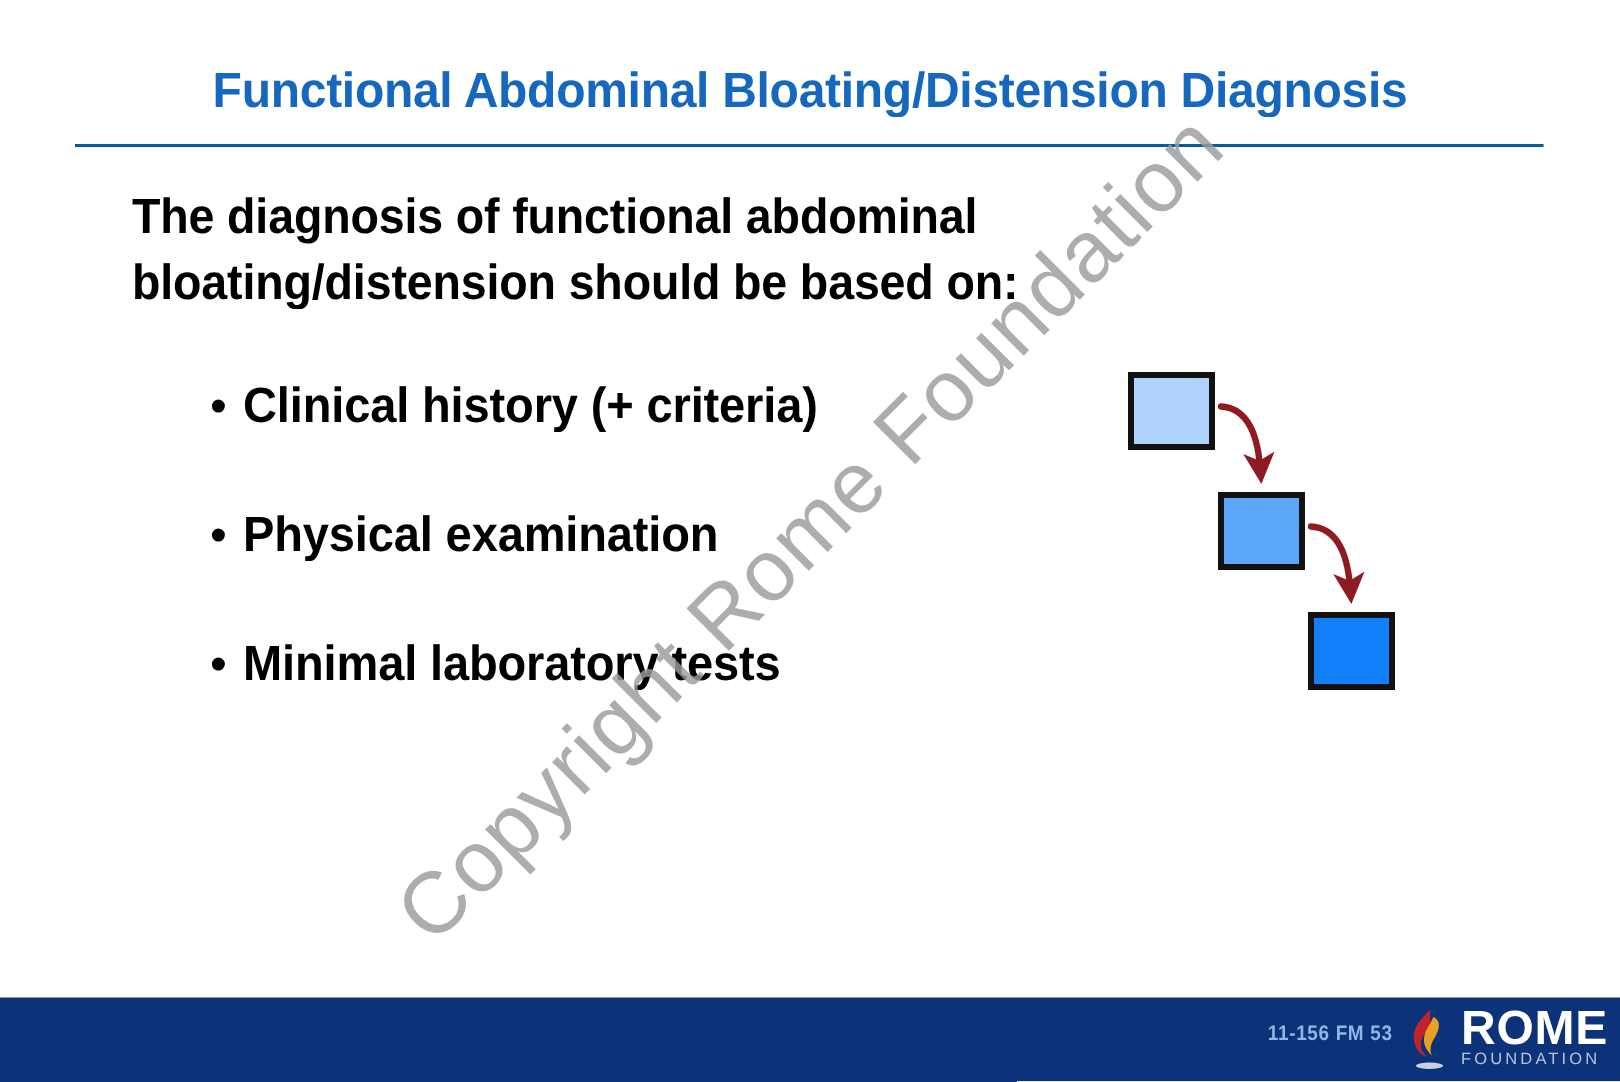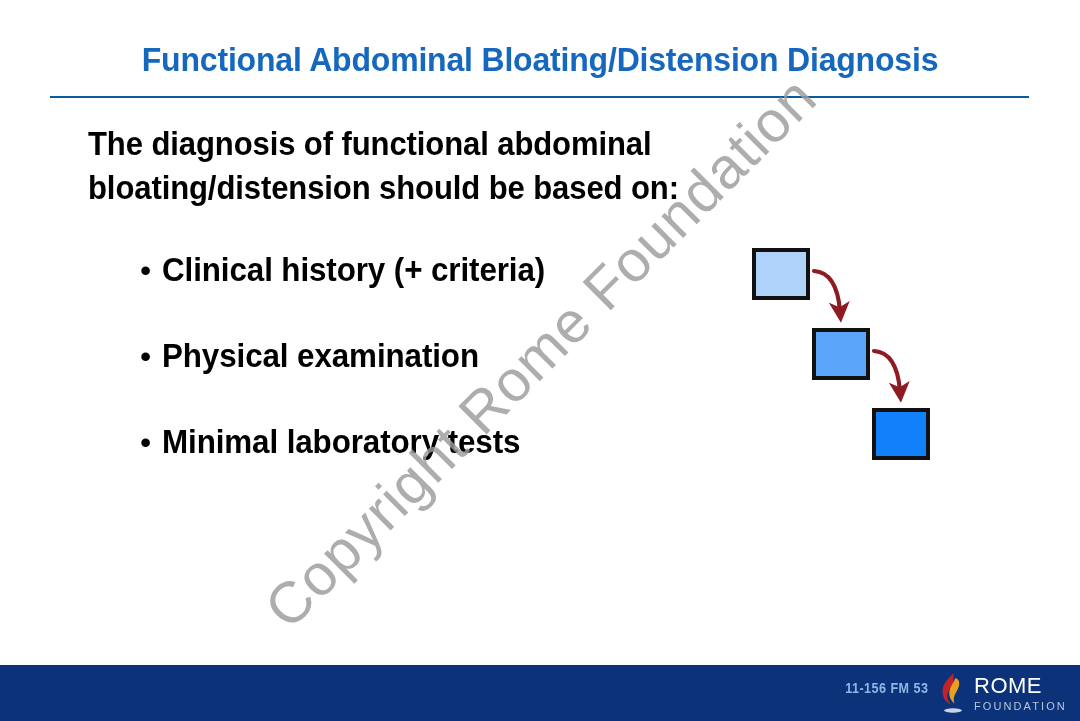--- a/index.html
+++ b/index.html
@@ -163,22 +163,22 @@
     position: absolute;
     left: 0; top: 0;
     width: 34px; height: 46px;
   }
   #logo-wordmark {
     position: absolute;
     left: 38px;
     top: 2px;
   }
   #logo-rome {
-    font-size: 22px;
-    font-weight: normal;
+    font-size: 32px;
+    font-weight: bold;
     color: #FFFFFF;
     letter-spacing: 0.5px;
     line-height: 27px;
   }
   #logo-foundation {
     font-size: 11px;
     font-weight: normal;
     color: #B6C4DC;
     letter-spacing: 2.1px;
     line-height: 14px;

